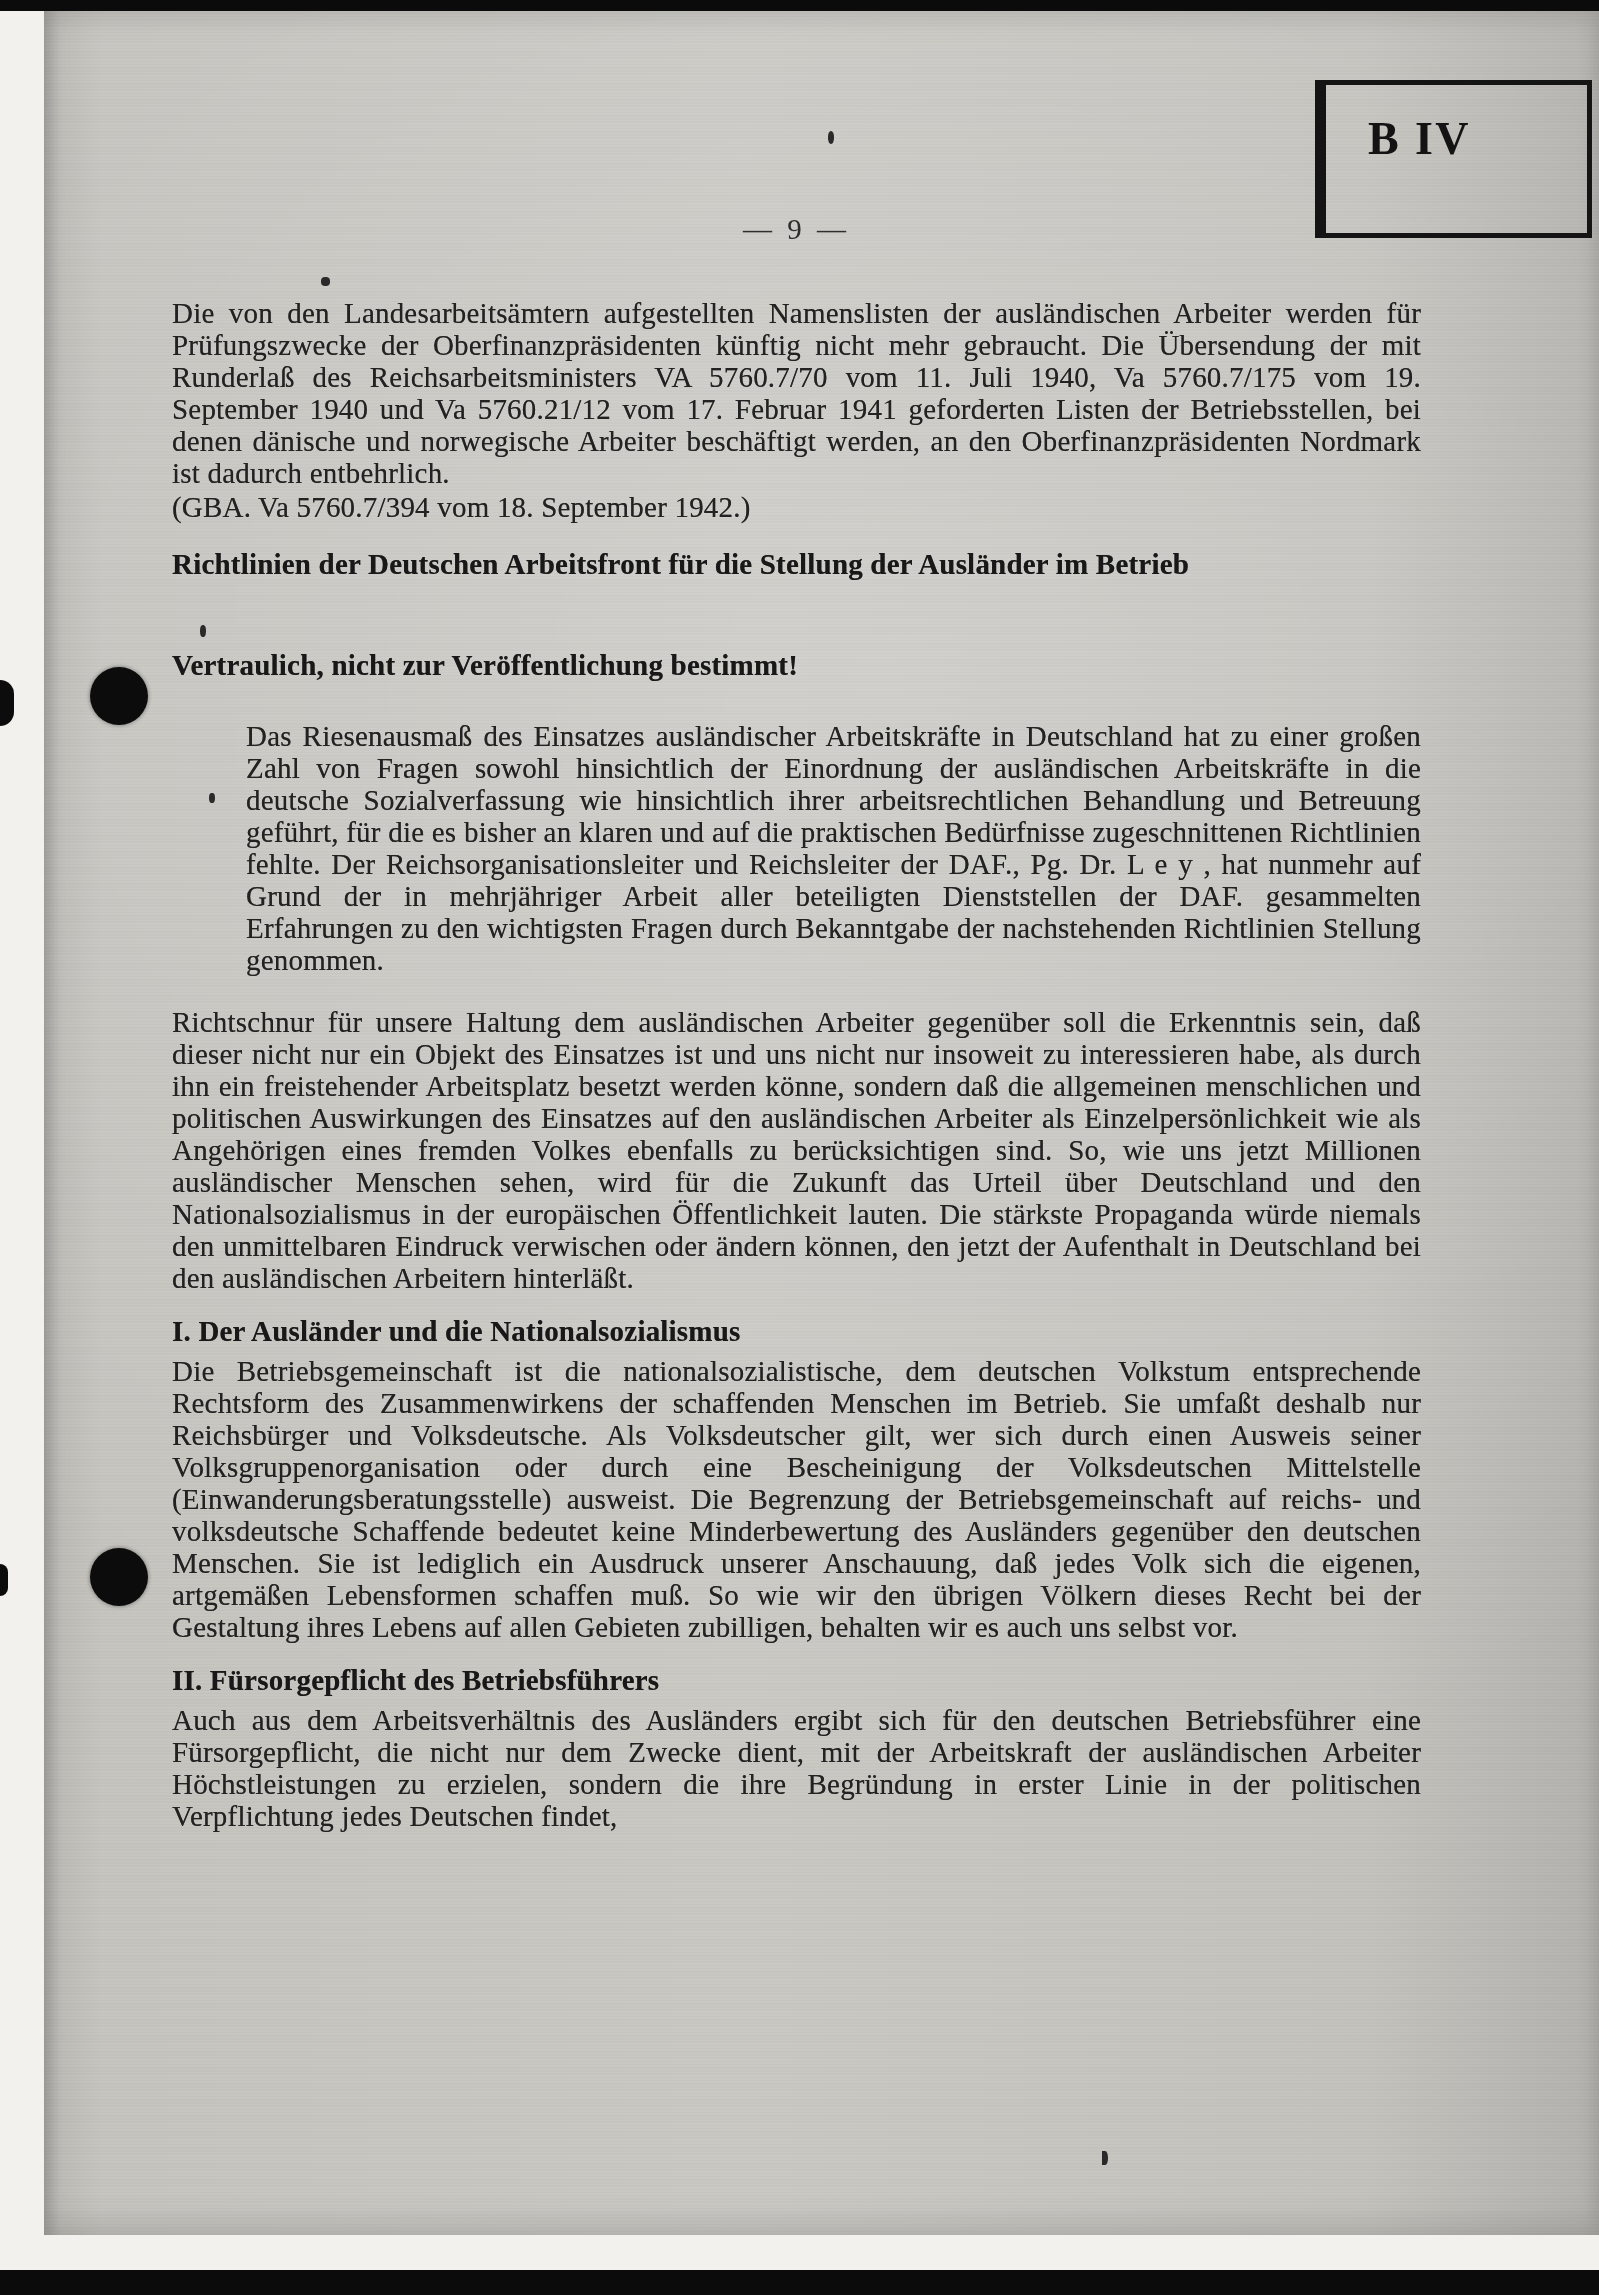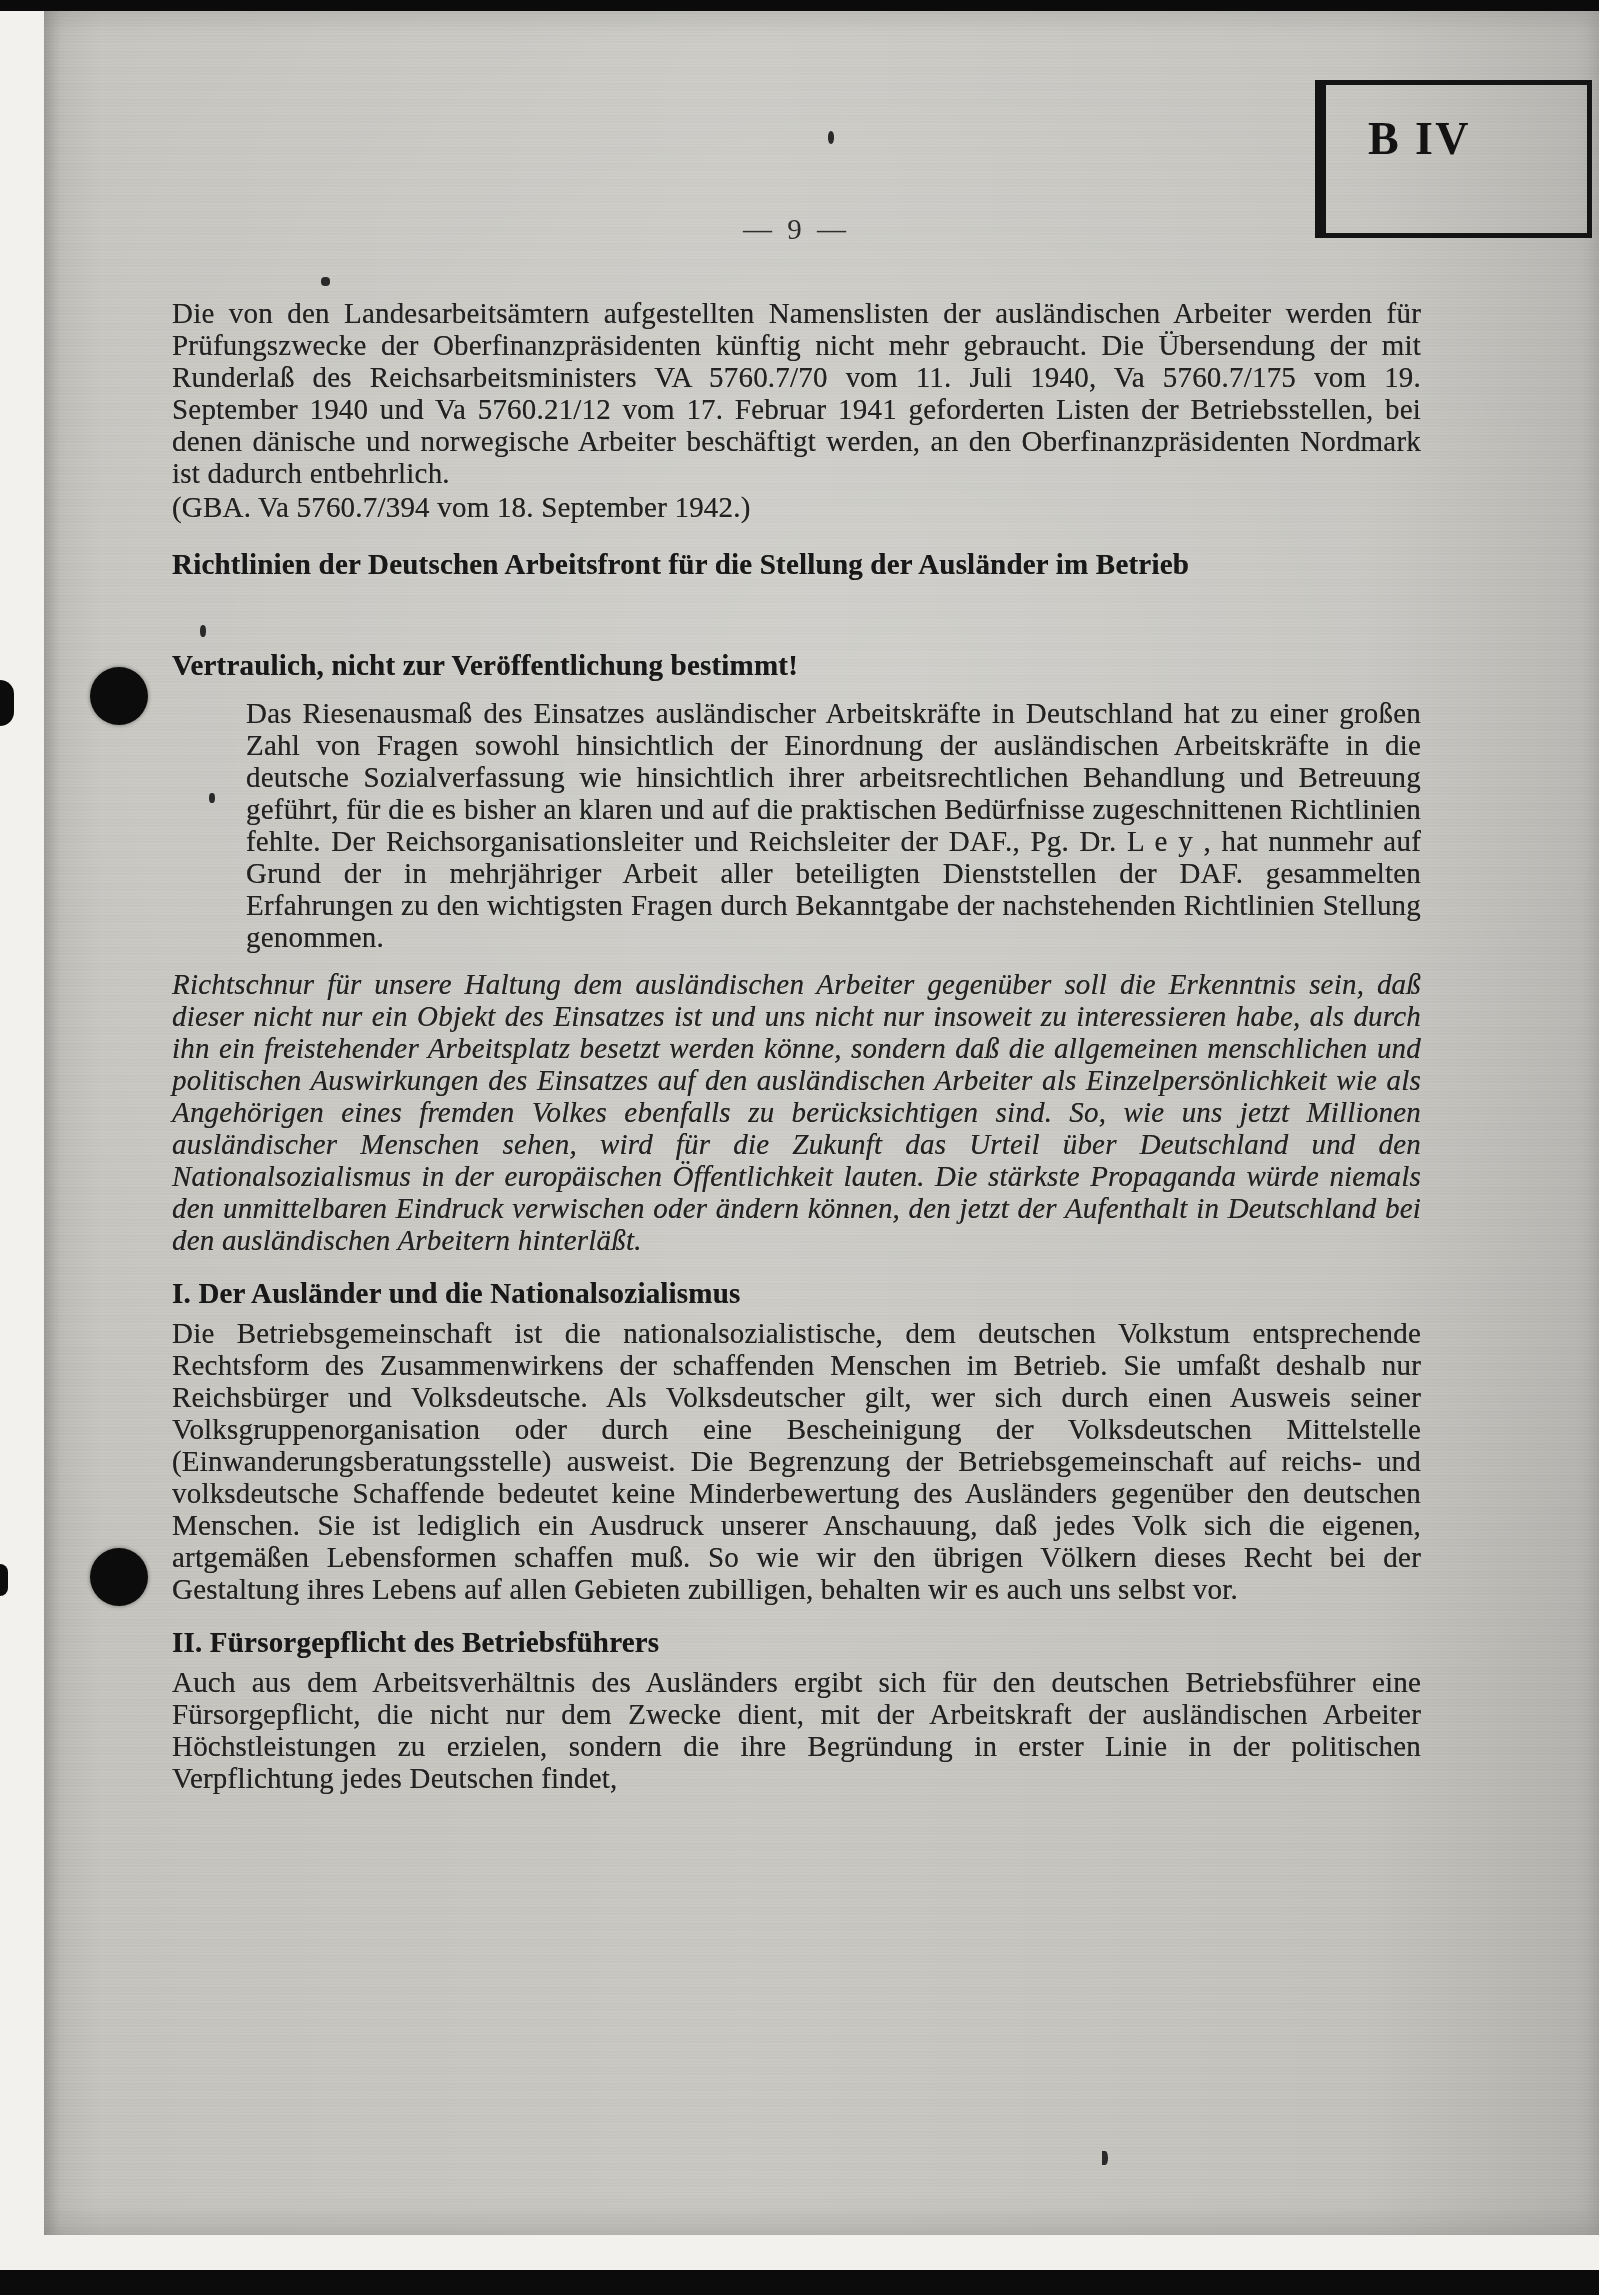--- a/index.html
+++ b/index.html
@@ -64,22 +64,22 @@
     font-size: 29px;
     line-height: 32px;
     letter-spacing: 0.2px;
     text-shadow: 0 0 0.5px rgba(35,35,35,0.65);
   }
   .textcol p { text-align: justify; }
   .b { font-weight: bold; color: #181818; font-size: 29px; line-height: 32px; }
   .citation { margin-top: 1.6px; text-align: right; }
   .confidential { margin-top: 69px; }
   .doc-title { margin-top: 25.6px; }
-  .lead { margin-top: 16px; margin-left: 74px; }
-  .intro2 { margin-top: 15px; font-style: italic; }
+  .lead { margin-top: 39px; margin-left: 74px; }
+  .intro2 { margin-top: 30px; }
   .sec-heading { margin-top: 21px; }
   .sec-text { margin-top: 8px; }
   .hole {
     position: absolute; width: 58px; height: 58px; border-radius: 50%;
     background: #0c0c0c;
     box-shadow: 0 0 4px rgba(0,0,0,0.45);
   }
   .hole1 { left: 90px; top: 667px; }
   .hole2 { left: 90px; top: 1548px; }
   .edge-mark {

